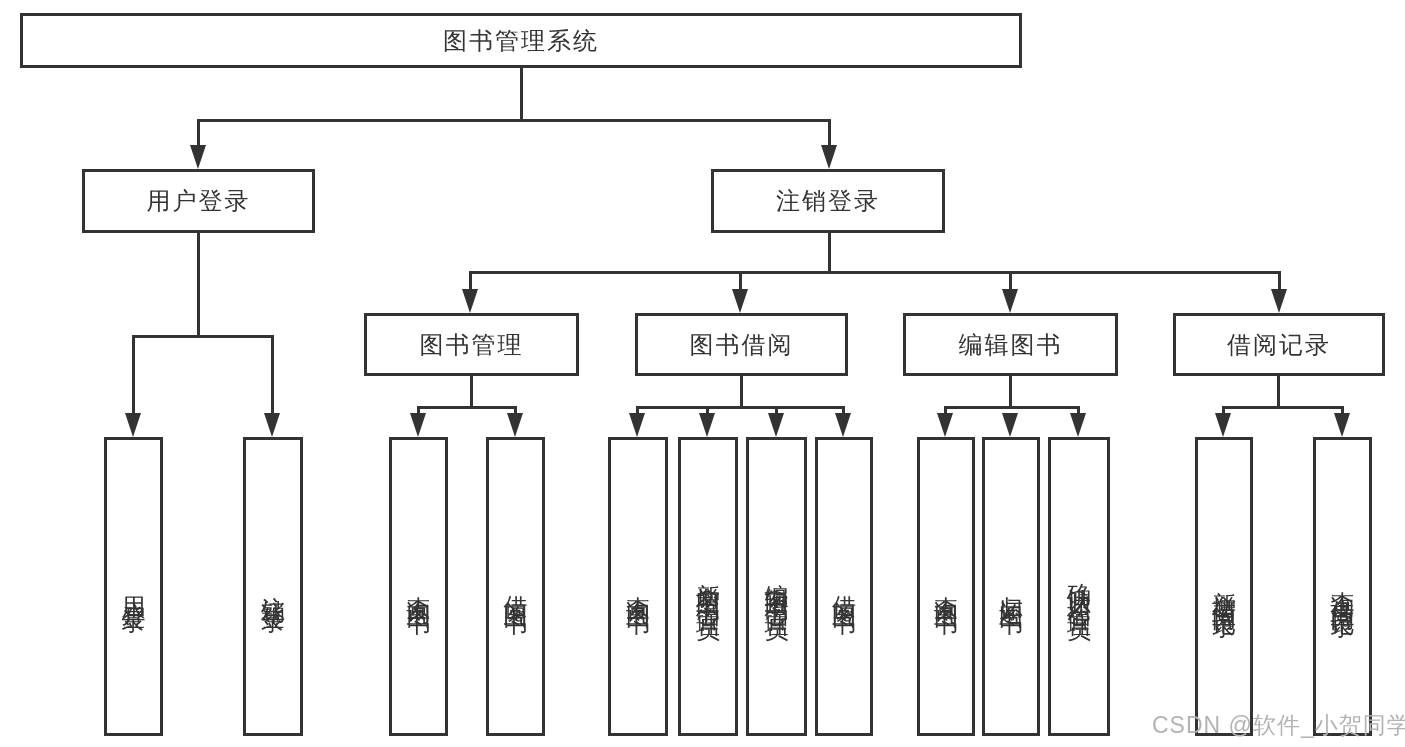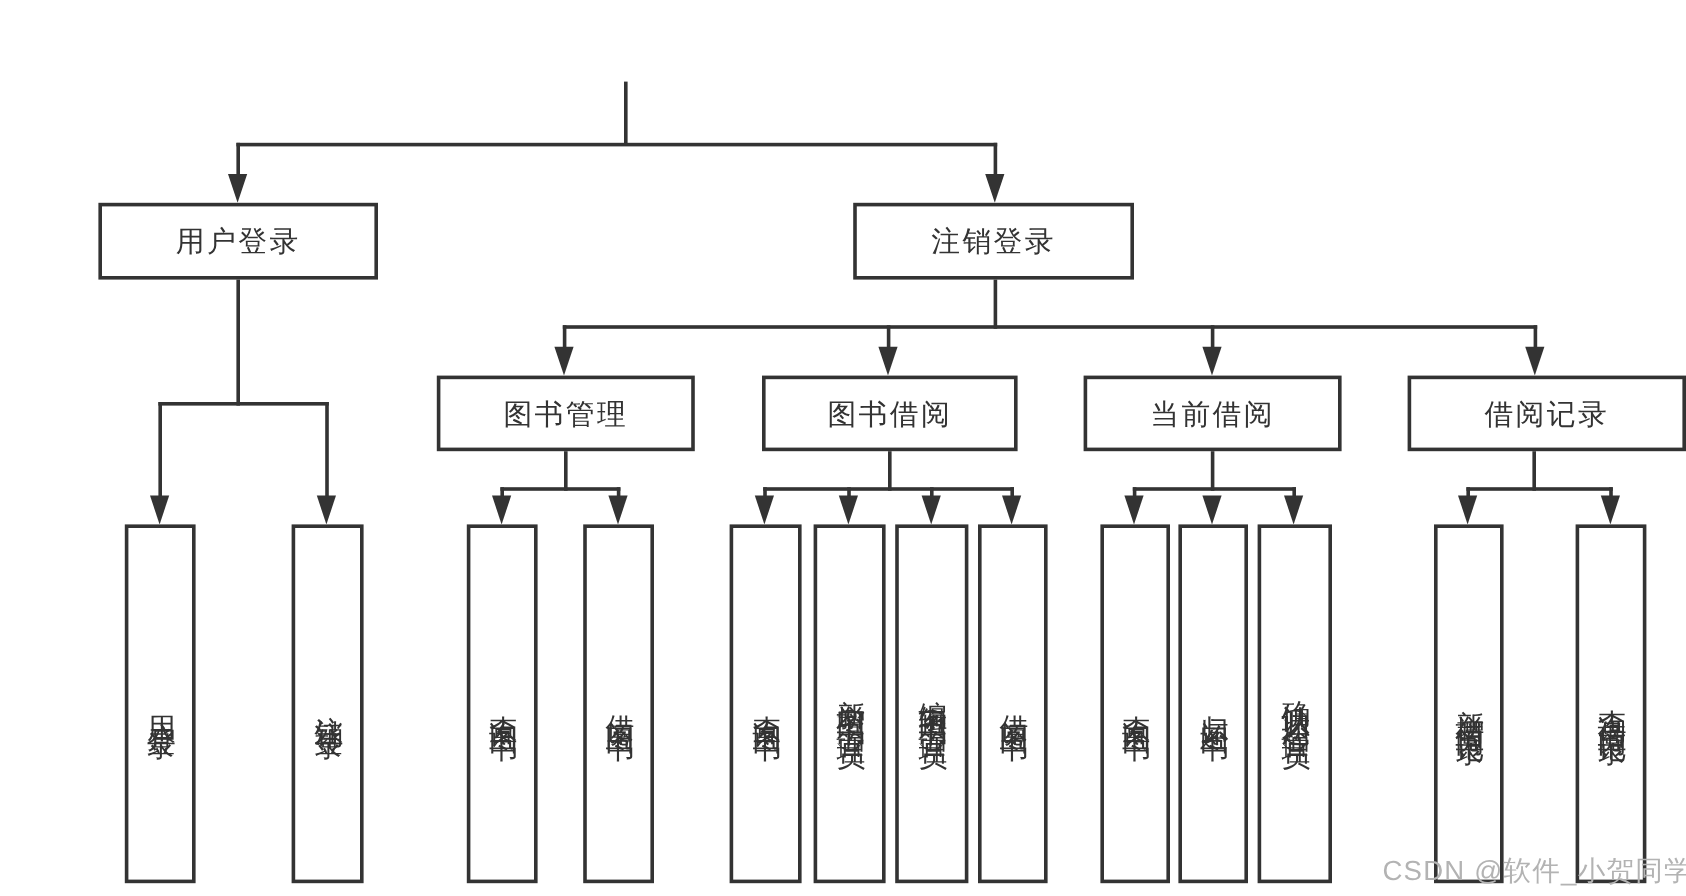--- a/index.html
+++ b/index.html
@@ -37,20 +37,23 @@
   .watermark{
     position:absolute;left:1152px;top:710px;font-size:23px;letter-spacing:1px;
     color:var(--wm);z-index:5;white-space:nowrap;
   }
 </style>
 </head>
 <body>
 
 <div class="canvas">
 
+  <div class="hbox" style="left:20px;top:13px;width:1002px;height:55px;">
+      <span>图书管理系统</span>
+    </div>
 
   <div class="vl" style="left:520px;top:68px;height:53px;"></div>
   <div class="hl" style="left:197px;top:119px;width:634px;"></div>
   <div class="vl" style="left:197px;top:119px;height:28px;"></div>
   <div class="vl" style="left:828px;top:119px;height:28px;"></div>
   <div class="ar" style="left:190px;top:145px;"></div>
   <div class="ar" style="left:821px;top:145px;"></div>
 
   <div class="hbox" style="left:82px;top:169px;width:233px;height:64px;">
       <span>用户登录</span>
@@ -77,23 +80,23 @@
   <div class="ar" style="left:1002px;top:289px;"></div>
   <div class="ar" style="left:1271px;top:289px;"></div>
 
   <div class="hbox" style="left:364px;top:313px;width:215px;height:63px;">
       <span>图书管理</span>
     </div>
   <div class="hbox" style="left:635px;top:313px;width:213px;height:63px;">
       <span>图书借阅</span>
     </div>
   <div class="hbox" style="left:903px;top:313px;width:215px;height:63px;">
-      <span>当前借阅</span>
+      <span>编辑图书</span>
     </div>
-  <div class="hbox" style="left:1173px;top:313px;width:232px;height:63px;">
+  <div class="hbox" style="left:1173px;top:313px;width:212px;height:63px;">
       <span>借阅记录</span>
     </div>
 
   <div class="vl" style="left:470px;top:376px;height:33px;"></div>
   <div class="hl" style="left:417px;top:406px;width:100px;"></div>
   <div class="vl" style="left:417px;top:406px;height:9px;"></div>
   <div class="vl" style="left:514px;top:406px;height:9px;"></div>
   <div class="ar" style="left:410px;top:413px;"></div>
   <div class="ar" style="left:507px;top:413px;"></div>
 

